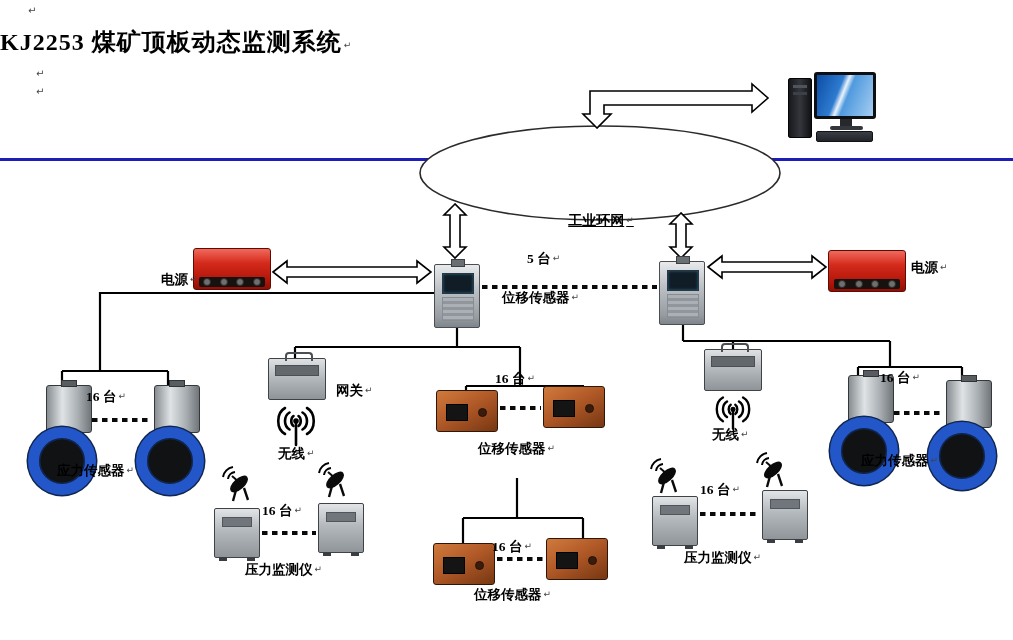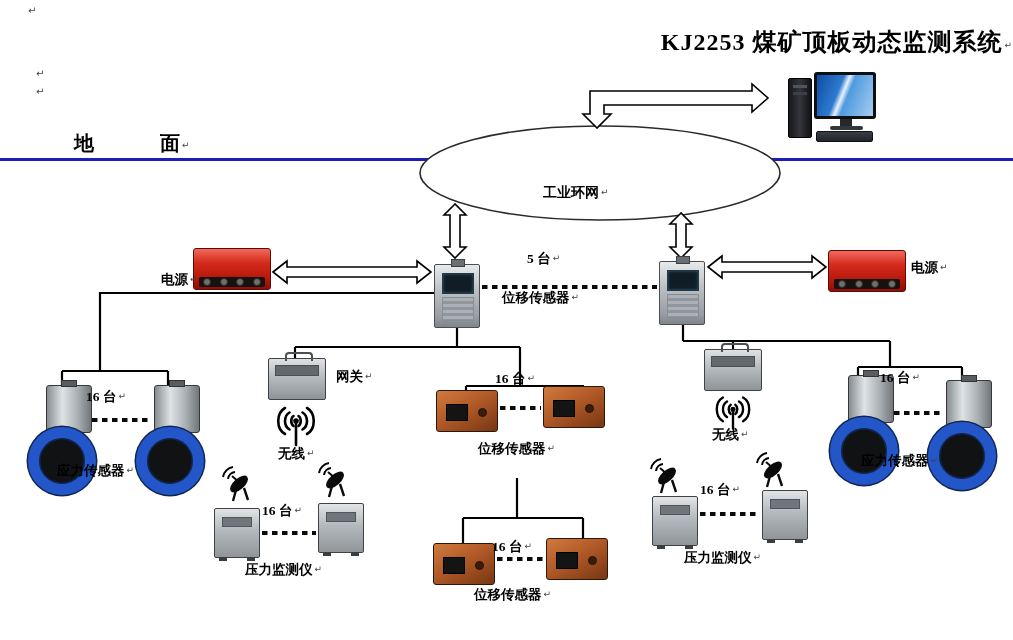--- a/index.html
+++ b/index.html
@@ -1,24 +1,24 @@
 <!DOCTYPE html>
 <html style="--divider-blue: #1d1db8; --power-red: #d42a1c; --sensor-orange: #b25a28; --coil-blue: #2356c8; --screen-blue: #2e7bd0;"><head>
 <meta charset="utf-8">
 <style>
   html,body{margin:0;padding:0;background:#fff;}
   #stage{position:relative;width:1013px;height:640px;background:#fff;overflow:hidden;
          font-family:"Liberation Serif","DejaVu Serif",serif;color:#000;}
   
-  .title-row{position:absolute;left:0;top:26px;width:100%;text-align:right;
+  .title-row{position:absolute;left:0;top:26px;width:100%;text-align:left;
              font-size:24px;font-weight:700;letter-spacing:1px;}
   .lbl{position:absolute;font-size:13.5px;font-weight:700;white-space:pre;line-height:1.1;}
   .zone{font-size:20px;font-weight:700;word-spacing:6px;white-space:pre;}
-  .ring-lbl{position:absolute;left:543px;top:184px;width:116px;text-align:left;
-            font-size:14px;font-weight:700;}
+  .ring-lbl{position:absolute;left:543px;top:212px;width:116px;text-align:center;
+            font-size:14px;font-weight:700;text-decoration:underline;}
   .pw{font-size:9px;color:#44444c;margin-left:2px;vertical-align:2px;font-weight:400;
       font-family:"DejaVu Sans",sans-serif;}
   .pw-abs{position:absolute;font:400 10px "DejaVu Sans",sans-serif;color:#44444c;}
   
   .divider{position:absolute;left:0;top:158px;width:100%;height:3px;background:var(--divider-blue,#1d1db8);}
   
   .wires{position:absolute;left:0;top:0;}
   
   .dev{position:absolute;box-sizing:border-box;}
   .substation{width:46px;height:64px;border:1px solid #4a4e52;border-radius:2px;
@@ -71,23 +71,20 @@
 <div id="stage">
 
   <span class="pw-abs" style="left:28px;top:5px">↵</span>
   <span class="pw-abs" style="left:36px;top:68px">↵</span>
   <span class="pw-abs" style="left:36px;top:86px">↵</span>
 
   <div class="title-row">
     <span>KJ2253 煤矿顶板动态监测系统</span><span class="pw">↵</span>
   </div>
 
-  <div class="lbl zone" style="left:30px;top:110px">
-    <span>地      面</span><span class="pw">↵</span>
-  </div>
   <div class="divider"></div>
 
   <svg class="wires" width="1013" height="640" viewBox="0 0 1013 640">
     <ellipse cx="600" cy="173" rx="180" ry="47" fill="#ffffff" stroke="#2b2b2b" stroke-width="1.6"></ellipse>
     <g stroke="#000" stroke-width="2.2" fill="none">
       <path d="M434 293 H100 V371 M62 371 H168 M62 371 V390 M168 371 V390"></path>
       <path d="M457 328 V347 M295 347 H520 M295 347 V360 M520 347 V386 M466 386 H584 M466 386 V393 M584 386 V391"></path>
       <path d="M683 325 V341 M683 341 H890 M733 341 V352 M890 341 V367 M858 367 H962 M858 367 V382 M962 367 V386"></path>
       <path d="M517 478 V518 M463 518 H583 M463 518 V544 M583 518 V541"></path>
     </g>
@@ -268,21 +265,21 @@
       <div class="slot"></div>
     </div>
   <div class="dev pressure" style="left:762px;top:490px">
       <div class="slot"></div>
     </div>
 
   <div class="lbl" style="left:161px;top:273px"><span>电源</span><span class="pw">↵</span></div>
   <div class="lbl" style="left:911px;top:261px"><span>电源</span><span class="pw">↵</span></div>
   <div class="lbl" style="left:527px;top:252px"><span>5 台</span><span class="pw">↵</span></div>
   <div class="lbl" style="left:502px;top:291px"><span>位移传感器</span><span class="pw">↵</span></div>
-  <div class="lbl" style="left:336px;top:370px"><span>网关</span><span class="pw">↵</span></div>
+  <div class="lbl" style="left:336px;top:384px"><span>网关</span><span class="pw">↵</span></div>
   <div class="lbl" style="left:278px;top:447px"><span>无线</span><span class="pw">↵</span></div>
   <div class="lbl" style="left:712px;top:428px"><span>无线</span><span class="pw">↵</span></div>
   <div class="lbl" style="left:86px;top:390px"><span>16 台</span><span class="pw">↵</span></div>
   <div class="lbl" style="left:57px;top:464px"><span>应力传感器</span><span class="pw">↵</span></div>
   <div class="lbl" style="left:495px;top:372px"><span>16 台</span><span class="pw">↵</span></div>
   <div class="lbl" style="left:478px;top:442px"><span>位移传感器</span><span class="pw">↵</span></div>
   <div class="lbl" style="left:880px;top:371px"><span>16 台</span><span class="pw">↵</span></div>
   <div class="lbl" style="left:861px;top:454px"><span>应力传感器</span><span class="pw">↵</span></div>
   <div class="lbl" style="left:262px;top:504px"><span>16 台</span><span class="pw">↵</span></div>
   <div class="lbl" style="left:245px;top:563px"><span>压力监测仪</span><span class="pw">↵</span></div>

